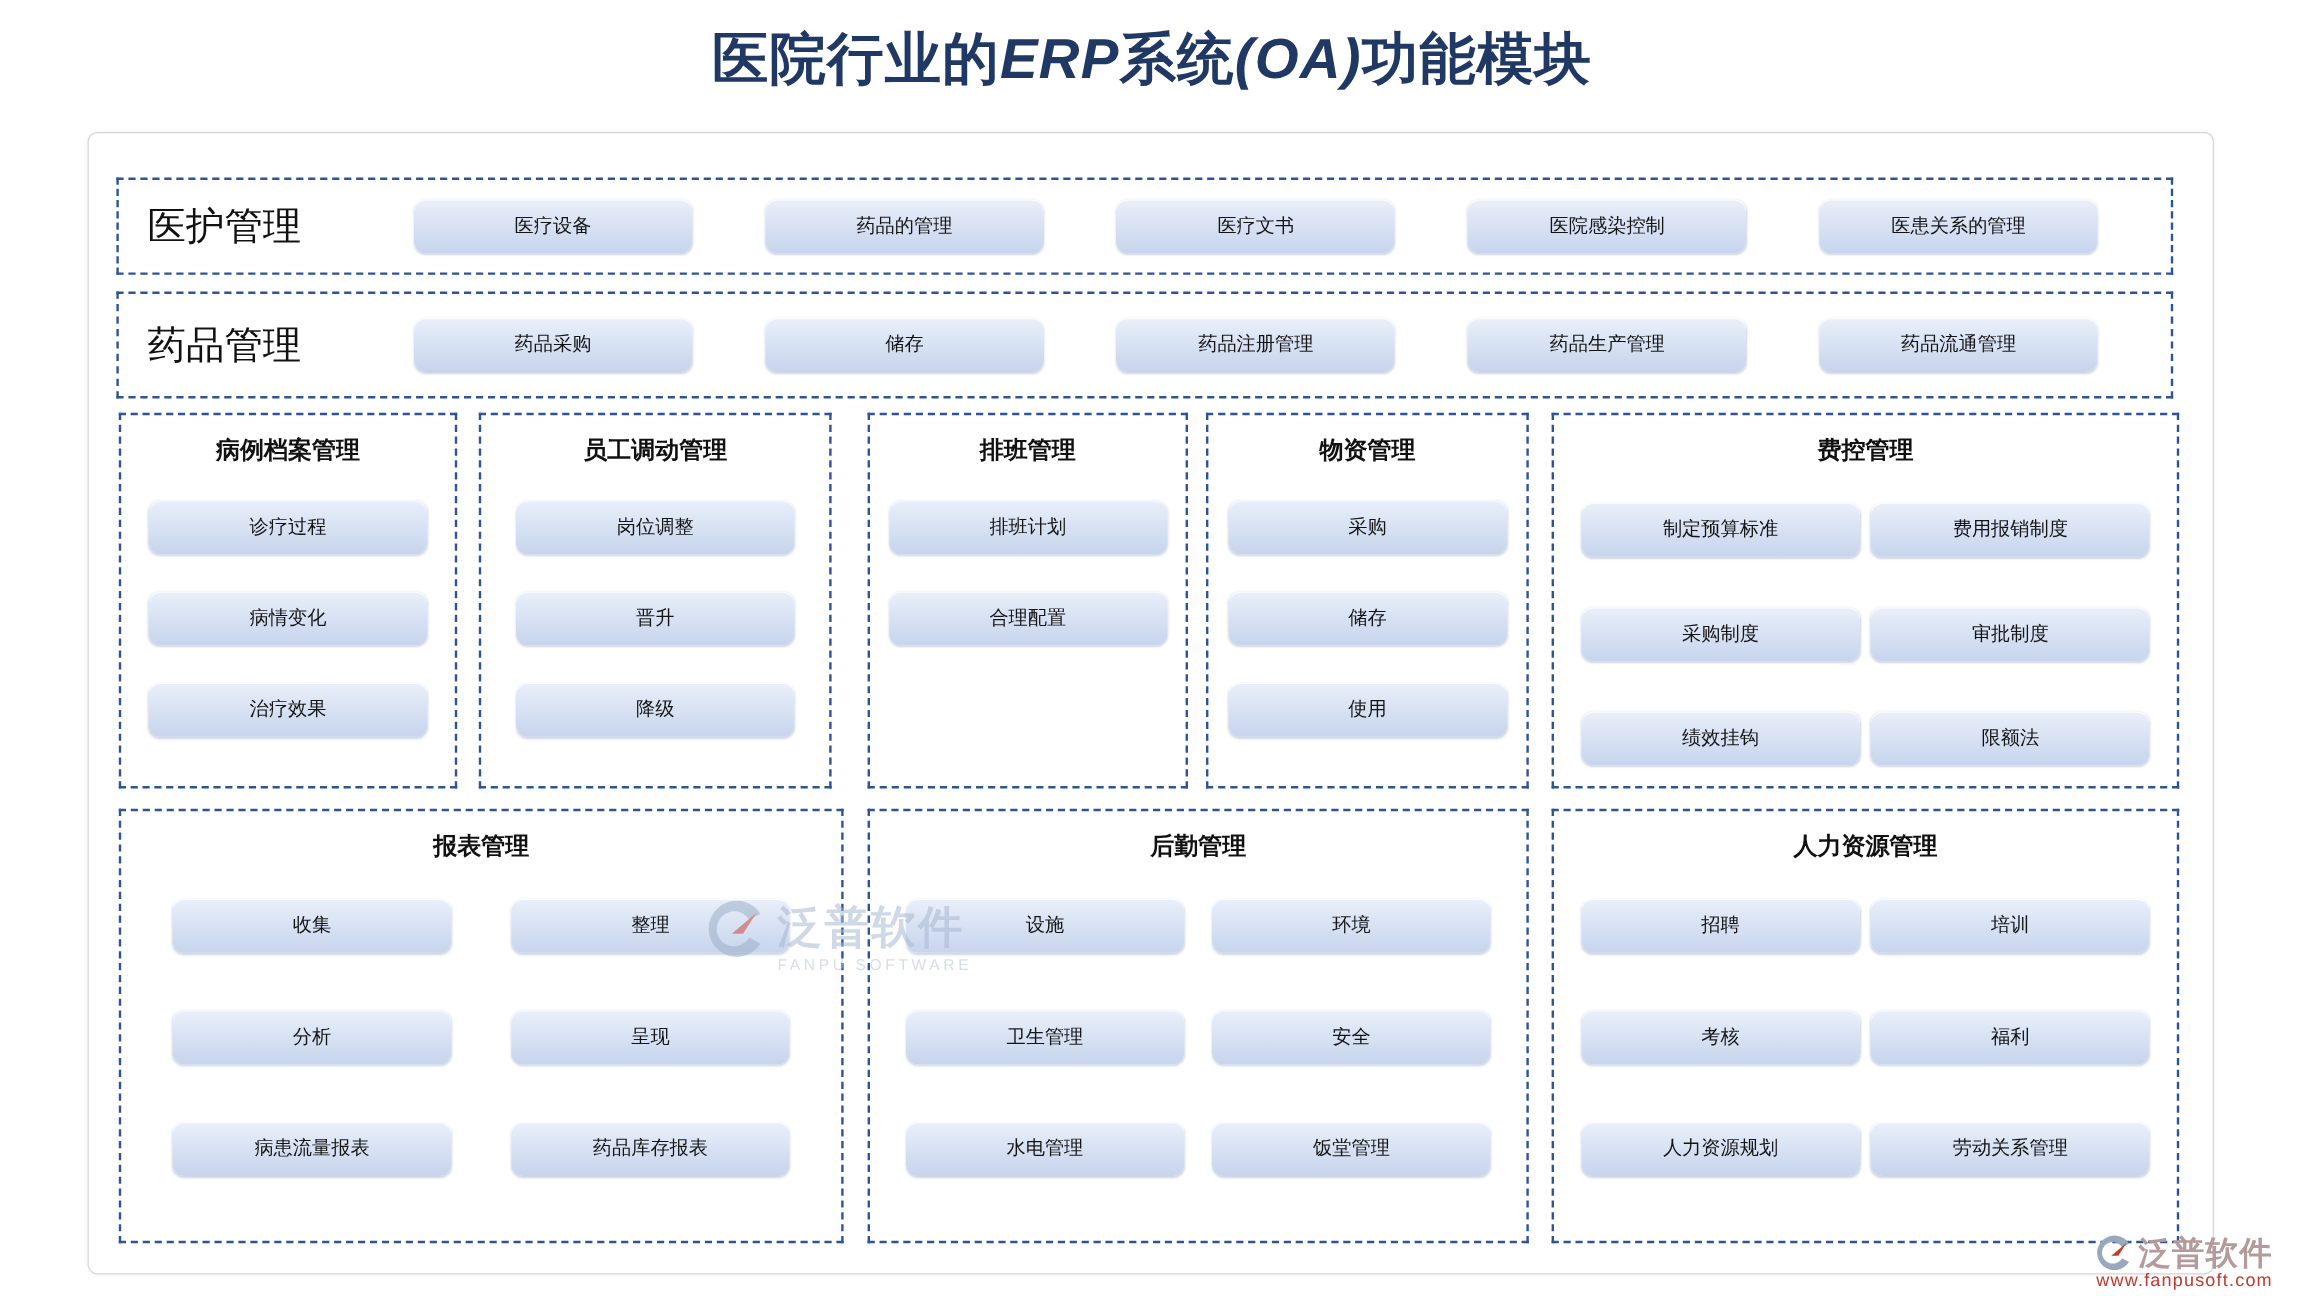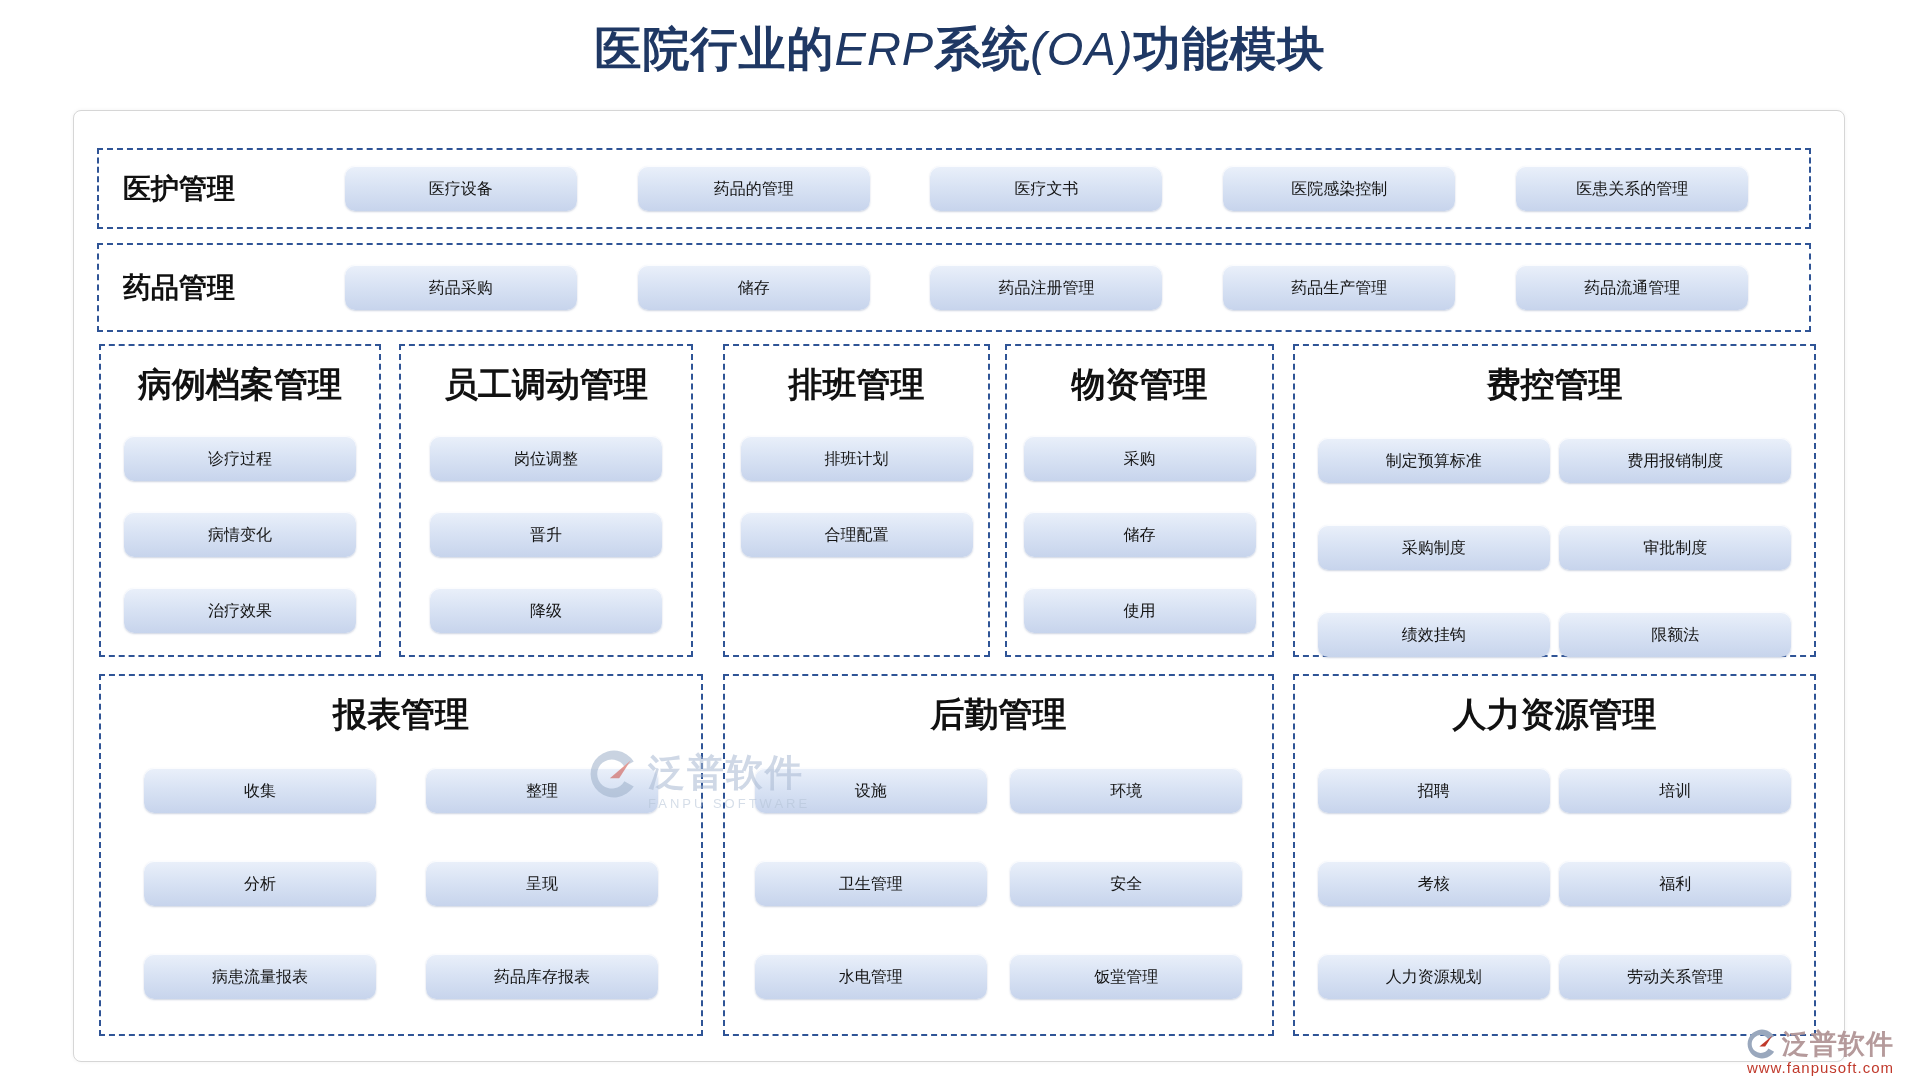--- a/index.html
+++ b/index.html
@@ -1,36 +1,36 @@
 <!DOCTYPE html>
 <html><head>
 <meta charset="utf-8">
 <style>
   * { margin:0; padding:0; box-sizing:border-box; }
   html,body { width:1920px; height:1080px; background:#ffffff; overflow:hidden;
               font-family:"Liberation Serif","DejaVu Serif",serif; }
 
   .title { position:absolute; left:0; top:18px; width:1920px; text-align:center;
            font-size:47px; font-weight:bold; color:#1f3864; letter-spacing:1px; }
-  .title .latin { font-style:italic; font-family:"Liberation Sans",sans-serif; font-weight:normal; }
+  .title .latin { font-style:italic; font-family:"Liberation Sans",sans-serif; font-weight:bold; }
 
   .card { position:absolute; left:73px; top:110px; width:1772px; height:952px;
           background:#ffffff; border:1px solid #d6d6d6; border-radius:8px;
           box-shadow:0 0 4px rgba(0,0,0,0.05); }
 
   .dashed { position:absolute; border:2px dashed #2f5496; background:#ffffff; }
 
   
   .hrow { display:flex; align-items:center; }
-  .hrow-label { flex:0 0 185px; padding-left:24px; font-size:28px; font-weight:bold; color:#111; }
+  .hrow-label { flex:0 0 185px; padding-left:24px; font-size:32px; font-weight:normal; color:#111; }
   .hrow-items { flex:1; display:flex; justify-content:space-evenly; align-items:center; }
   .hrow-items .btn { min-width:232px; padding:0 30px; }
 
   
-  .box-title { text-align:center; font-size:34px; font-weight:bold; color:#111; margin-top:16px; }
+  .box-title { text-align:center; font-size:20px; font-weight:bold; color:#111; margin-top:16px; }
   .col-items { margin-top:28px; display:flex; flex-direction:column; align-items:center; gap:31px; }
   .grid-items { margin-top:30px; display:grid; grid-template-columns:1fr 1fr;
                 justify-items:center; row-gap:48px; padding:0 18px; }
   .col-items .btn, .grid-items .btn { width:232px; }
 
   .btn { height:45px; line-height:45px; text-align:center; font-size:16px; color:#141414;
          border-radius:10px;
          background:linear-gradient(180deg,#eaf0fa 0%,#d9e3f4 45%,#c7d4ec 100%);
          box-shadow:0 1px 2px rgba(110,130,170,0.35), inset 0 1px 0 rgba(255,255,255,0.8); }
 

